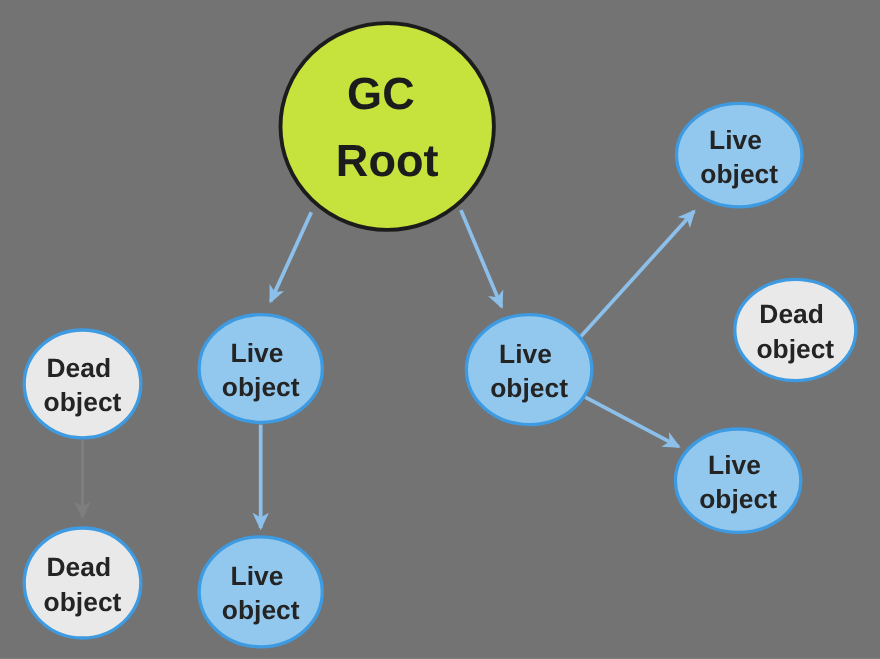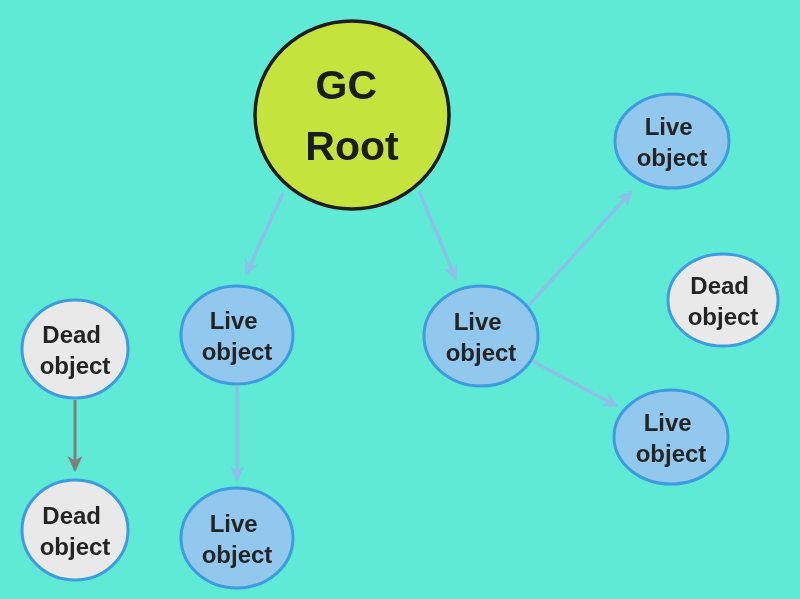--- a/index.html
+++ b/index.html
@@ -8,21 +8,21 @@
     background: #f2f2f3;
     width: 800px;
     height: 599px;
     overflow: hidden;
     font-family: "Liberation Sans", sans-serif;
   }
   .canvas {
     position: relative;
     width: 800px;
     height: 599px;
-    background: #5eead4;
+    background: #737373;
   }
   svg { display: block; }
 
   .node-root-fill {
     fill: #c6e23c;
     stroke: #1c1c1c;
     stroke-width: 3.5;
   }
   .node-live-fill {
     fill: #93c8ee;

